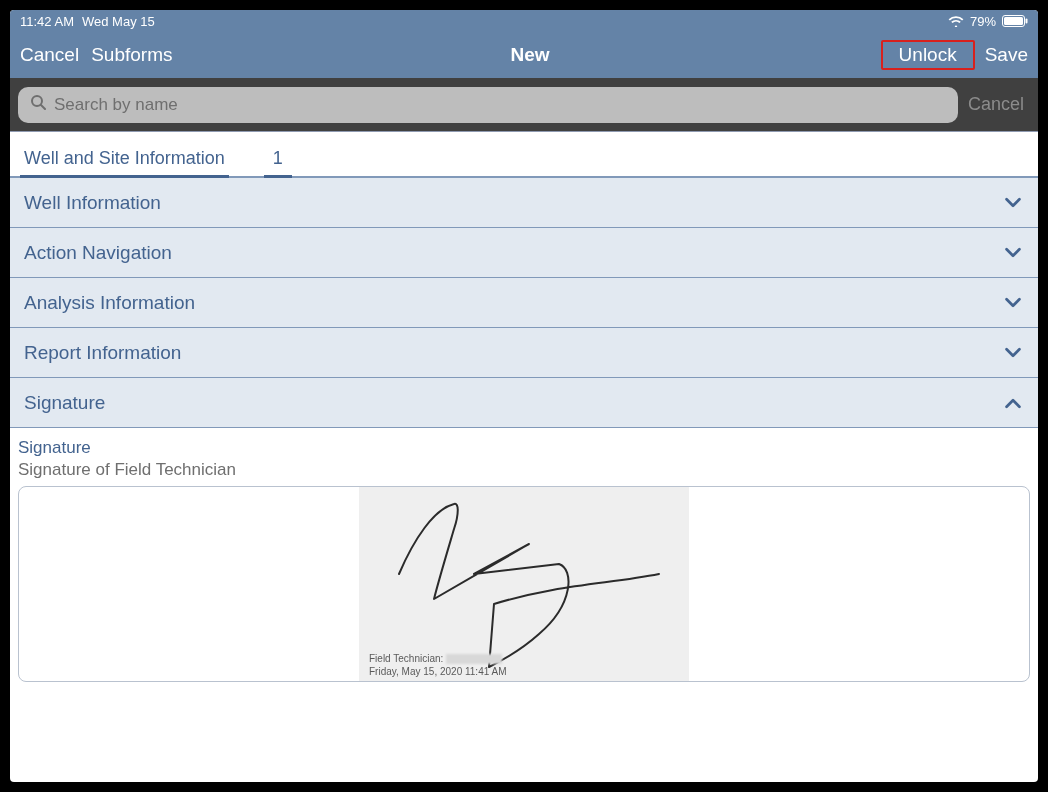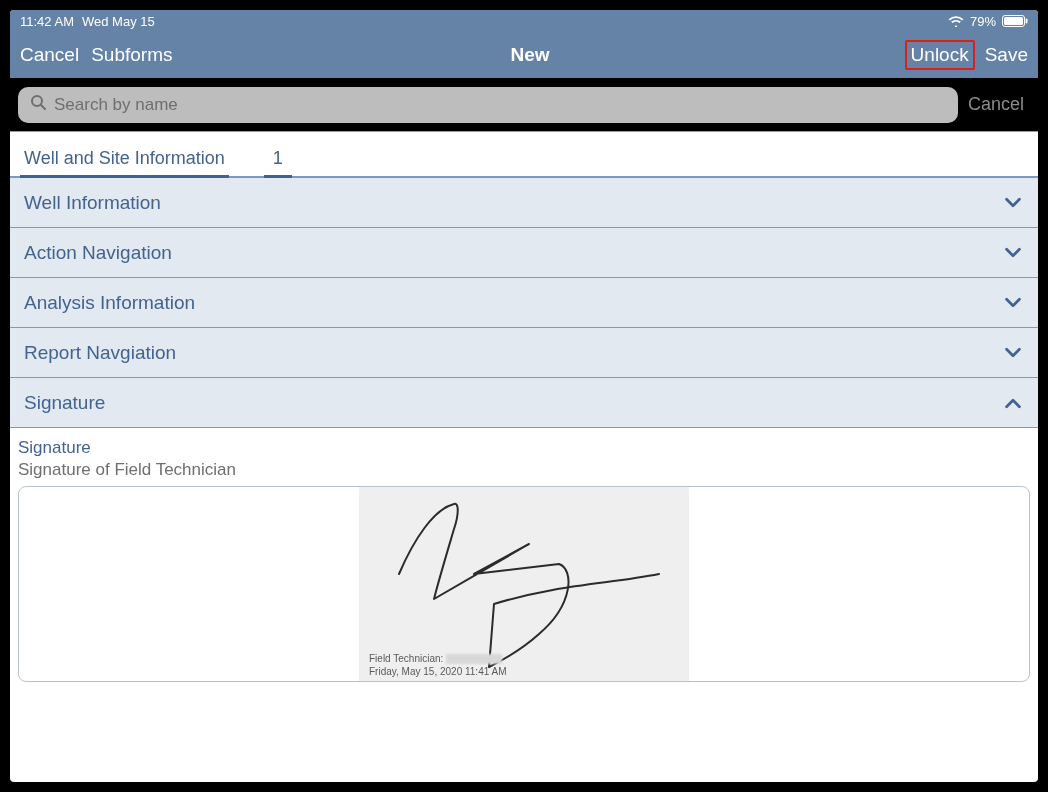--- a/index.html
+++ b/index.html
@@ -18,24 +18,24 @@
   .wifi-icon svg, .battery-icon svg { display:block; }
   
   .nav-bar {
     height: 46px; background: #6483a7; color: #fff; display: flex; align-items: center;
     padding: 0 10px; font-size: 19px;
   }
   .nav-left { display: flex; gap: 12px; }
   .nav-center { position:absolute; left:12px; right:0; text-align:center; pointer-events:none; font-size:19px; font-weight:700;}
   .nav-right { margin-left:auto; display:flex; gap:10px; align-items:center; }
   .nav-btn { color:#fff; cursor:pointer; }
-  .unlock-highlight { border: 2px solid #d8201d; padding: 2px 4px; border-radius:2px;margin-left:38px; }
+  .unlock-highlight { border: 2px solid #d8201d; padding: 2px 16px; border-radius:2px;margin-left:38px; }
   
   .search-area {
-    height: 54px; background: #000000; display:flex; align-items:center; padding: 16px 8px; gap:10px; border-bottom:1px solid #8f9ab1;
+    height: 54px; background: #404040; display:flex; align-items:center; padding: 16px 8px; gap:10px; border-bottom:1px solid #8f9ab1;
   }
   .search-box {
     flex:1; height:36px; background:#bdbdbd; border-radius:10px; display:flex; align-items:center;
     padding: 0 12px; color:#6f6f6f; font-size:17px; gap:8px;
   }
   .search-cancel { color:#8b8b8b; font-size:18px; padding-right:6px;}
   
   .tabs-row {
     height: 46px; background:#fff; display:flex; align-items:flex-end; padding: 0 10px 0 10px; gap: 35px; font-size:18px;
     border-bottom: 2px solid #8199b9;
@@ -144,21 +144,21 @@
   </div>
   <div class="section">
     <span>Analysis Information</span>
     <span class="chev">
       <svg width="22" height="22" viewBox="0 0 24 24">
           <path d="M5 8l7 7 7-7" fill="none" stroke="#43638f" stroke-width="3" stroke-linecap="round" stroke-linejoin="round"></path>
         </svg>
     </span>
   </div>
   <div class="section">
-    <span>Report Navgiation</span>
+    <span>Report Information</span>
     <span class="chev">
       <svg width="22" height="22" viewBox="0 0 24 24">
           <path d="M5 8l7 7 7-7" fill="none" stroke="#43638f" stroke-width="3" stroke-linecap="round" stroke-linejoin="round"></path>
         </svg>
     </span>
   </div>
   <div class="section">
     <span>Signature</span>
     <span class="chev">
       <svg width="22" height="22" viewBox="0 0 24 24">

